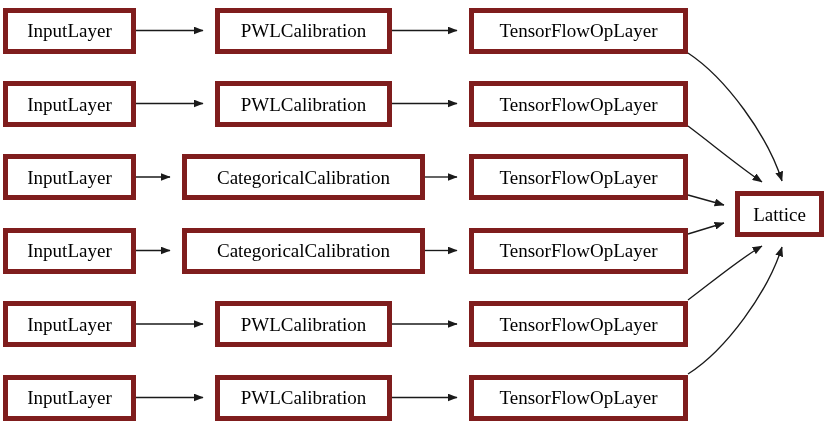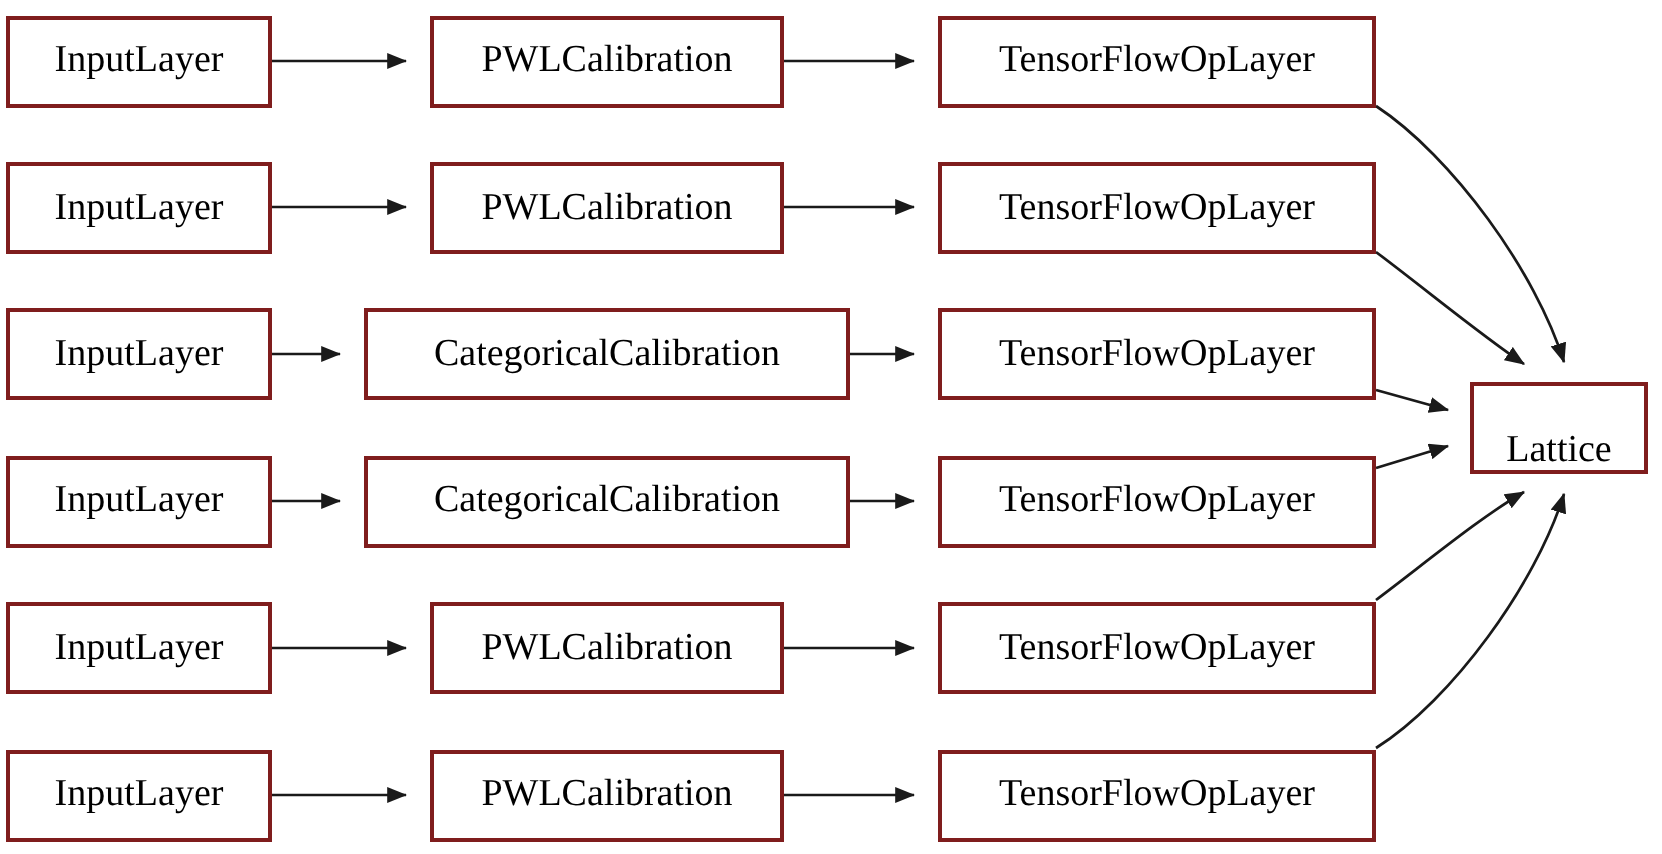--- a/index.html
+++ b/index.html
@@ -19,21 +19,21 @@
     position: absolute;
     left: 0;
     top: 0;
     width: 831px;
     height: 427px;
     pointer-events: none;
   }
   .node {
     position: absolute;
     box-sizing: border-box;
-    border: 2px solid #7f1d1d;
+    border: 5px solid #7f1d1d;
     background: #ffffff;
     display: flex;
     align-items: center;
     justify-content: center;
     color: #000000;
     font-size: 19px;
     line-height: 1;
     white-space: nowrap;
     letter-spacing: 0px;
   }
@@ -137,17 +137,17 @@
   <div class="node" style="left:3px; top:374.5px; width:133px; height:46px;">
     <span class="node-label">InputLayer</span>
   </div>
   <div class="node" style="left:215px; top:374.5px; width:177px; height:46px;">
     <span class="node-label">PWLCalibration</span>
   </div>
   <div class="node" style="left:469px; top:374.5px; width:219px; height:46px;">
     <span class="node-label">TensorFlowOpLayer</span>
   </div>
 
-  <div class="node" style="left:735px; top:191px; width:89px; height:46px;align-items:flex-end;">
+  <div class="node" style="left:735px; top:191px; width:89px; height:46px;">
     <span class="node-label">Lattice</span>
   </div>
 
 </div>
 
 </body></html>

